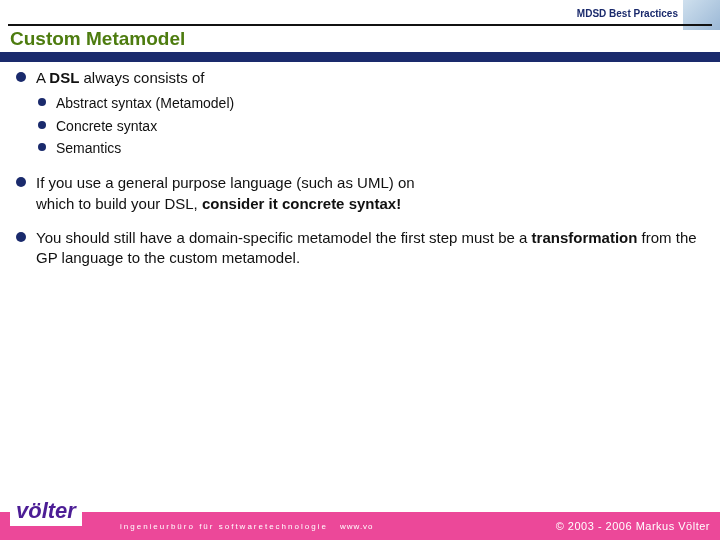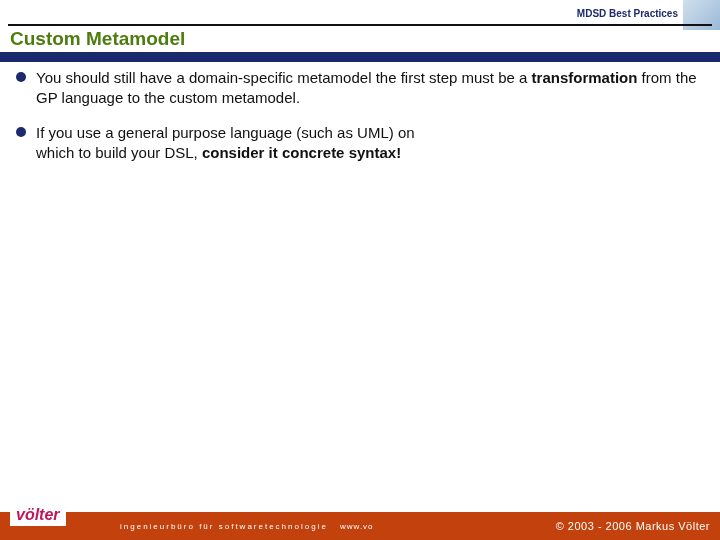--- a/index.html
+++ b/index.html
@@ -15,45 +15,55 @@
   ul.top > li { position: relative; padding-left: 22px; margin-bottom: 14px; font-size: 15px; color: #111; line-height: 1.35; }
   ul.top > li::before { content: ""; position: absolute; left: 2px; top: 4px; width: 10px; height: 10px; background: #1a2a6c; border-radius: 50%; }
   ul.sub { list-style: none; margin-top: 4px; }
   ul.sub > li { position: relative; padding-left: 20px; font-size: 14px; color: #111; line-height: 1.6; }
   ul.sub > li::before { content: ""; position: absolute; left: 2px; top: 6px; width: 8px; height: 8px; background: #1a2a6c; border-radius: 50%; }
   .b { font-weight: bold; }
   .col-left { width: 380px; }
   .diagram { position: absolute; top: 74px; right: 18px; width: 260px; height: 150px; }
   .cloud, .box { position: absolute; font-size: 10px; text-align: center; display: flex; align-items: center; justify-content: center; border: 1px solid #333; background: #fff; }
   .cloud { border-radius: 50%; }
-  .footer { position: absolute; bottom: 0; left: 0; right: 0; height: 28px; background: #c2410c; color: #fff; display: flex; align-items: center; font-size: 8px; letter-spacing: 2px; }
+  .footer { position: absolute; bottom: 0; left: 0; right: 0; height: 28px; background: #ec4899; color: #fff; display: flex; align-items: center; font-size: 8px; letter-spacing: 2px; }
   .footer .tag { margin-left: 120px; }
   .footer .url { position: absolute; left: 340px; letter-spacing: 1px; text-align: right; }
   .footer .copy { position: absolute; right: 10px; letter-spacing: 0.5px; font-size: 11px; }
-  .logo { position: absolute; bottom: 14px; left: 10px; font-size: 16px; font-weight: bold; font-style: italic; color: #be185d; background:#fff; padding:2px 6px; z-index:5;}
+  .logo { position: absolute; bottom: 14px; left: 10px; font-size: 22px; font-weight: bold; font-style: italic; color: #4c1d95; background:#fff; padding:2px 6px; z-index:5;}
 </style>
 </head>
 <body>
 
 <div class="slide">
   <div class="header-label">MDSD Best Practices</div>
   <div class="header-cube"></div>
   <div class="title-bar"></div>
   <div class="title">Custom Metamodel</div>
   <div class="title-underline"></div>
 
   <div class="content">
     <ul class="top">
       <li>
-        <span>You should still have a domain-specific metamodel the first step must be a </span><span class="b">transformation</span><span> from the GP language to the custom metamodel.</span>
+        <div class="col-left">
+          <span>A </span><span class="b">DSL</span><span> always consists of</span>
+          <ul class="sub">
+            <li>Abstract syntax (Metamodel)</li>
+            <li>Concrete syntax</li>
+            <li>Semantics</li>
+          </ul>
+        </div>
       </li>
       <li>
         <div class="col-left">
           <span>If you use a general purpose language (such as UML) on which to build your DSL, </span><span class="b">consider it concrete syntax!</span>
         </div>
+      </li>
+      <li>
+        <span>You should still have a domain-specific metamodel the first step must be a </span><span class="b">transformation</span><span> from the GP language to the custom metamodel.</span>
       </li>
     </ul>
   </div>
 
 
   <div class="logo">
     <span>völter</span>
   </div>
   <div class="footer">
     <span class="tag">ingenieurbüro für softwaretechnologie</span>

